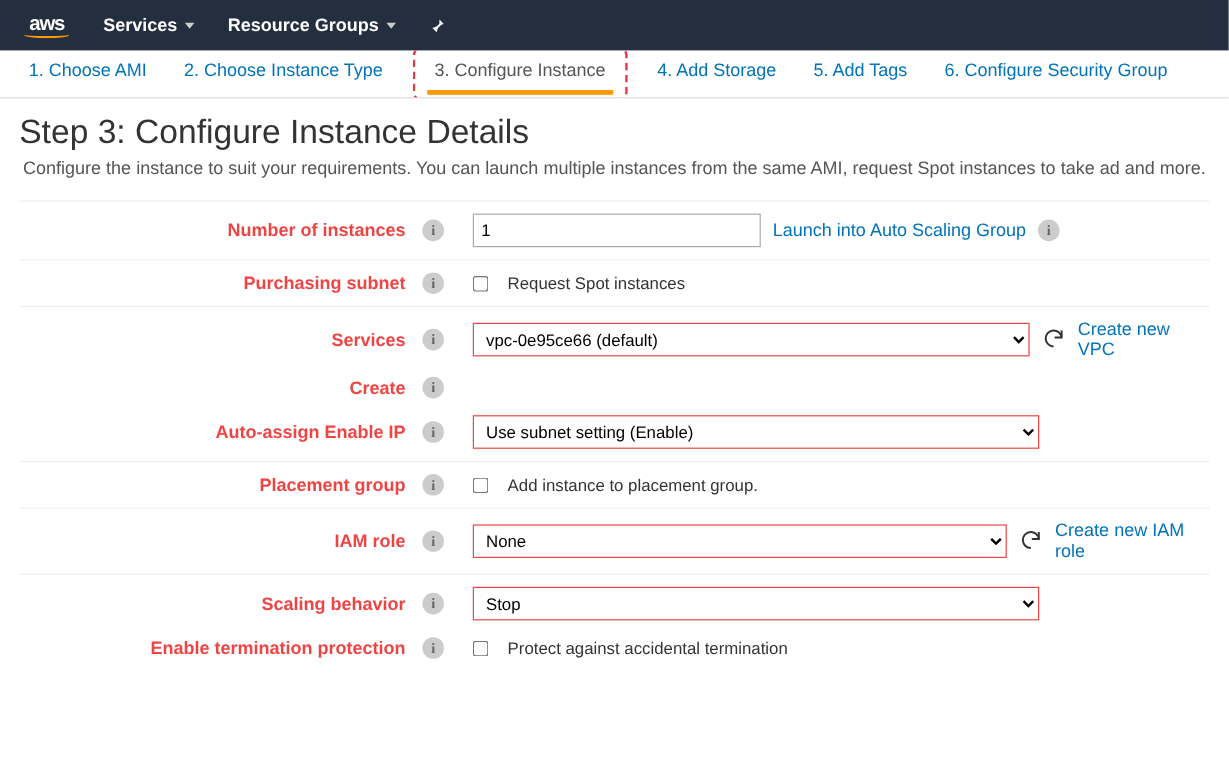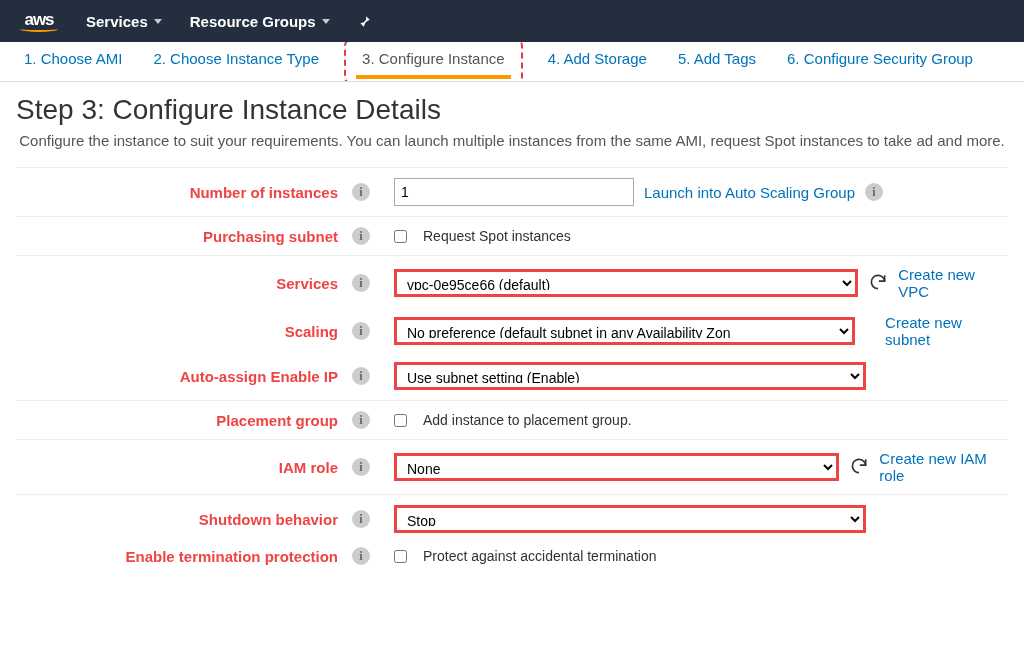--- a/index.html
+++ b/index.html
@@ -126,21 +126,21 @@
       padding-left: 18px;
     }
     .text-input {
       border: 1px solid #aaa;
       padding: 4px 6px;
       font-size: 14px;
       width: 240px;
       height: 28px;
     }
     .select-input {
-      border: 3px solid #ef4444;
+      border: 1px solid #ef4444;
       padding: 4px 6px;
       font-size: 14px;
       height: 28px;
       background: #fff;
       width: 472px;
     }
     .aws-link { color: #0073bb; cursor: pointer; font-size: 15px; }
     .refresh-icon svg { width: 20px; height: 20px; stroke: #333; fill: none; stroke-width: 2; }
     .chk { margin-right: 6px; }
     .extra-cell {
@@ -225,32 +225,24 @@
         <svg viewBox="0 0 24 24">
             <path d="M20 11A8 8 0 1 0 12 20"></path>
             <path d="M20 4v7h-7"></path>
           </svg>
       </span>
       <span class="aws-link">Create new VPC</span>
     </div>
   </div>
 
   <div class="form-row no-border">
-    <div class="label-cell">Scaling</div>
-    <div class="info-cell">
-        <span class="info-icon">i</span>
-      </div>
-    <div class="control-cell">
-      <select class="select-input">
-        <option>No preference (default subnet in any Availability Zon</option>
-      </select>
-      <div class="extra-cell">
-        <span class="aws-link">Create new subnet</span>
-      </div>
-    </div>
+    <div class="label-cell">Create</div>
+    <div class="info-cell">
+        <span class="info-icon">i</span>
+      </div>
   </div>
 
   <div class="form-row no-border">
     <div class="label-cell">Auto-assign Enable IP</div>
     <div class="info-cell">
         <span class="info-icon">i</span>
       </div>
     <div class="control-cell">
       <select class="select-input">
         <option>Use subnet setting (Enable)</option>
@@ -282,21 +274,21 @@
         <svg viewBox="0 0 24 24">
             <path d="M20 11A8 8 0 1 0 12 20"></path>
             <path d="M20 4v7h-7"></path>
           </svg>
       </span>
       <span class="aws-link">Create new IAM role</span>
     </div>
   </div>
 
   <div class="form-row">
-    <div class="label-cell">Shutdown behavior</div>
+    <div class="label-cell">Scaling behavior</div>
     <div class="info-cell">
         <span class="info-icon">i</span>
       </div>
     <div class="control-cell">
       <select class="select-input">
         <option>Stop</option>
       </select>
     </div>
   </div>
 

